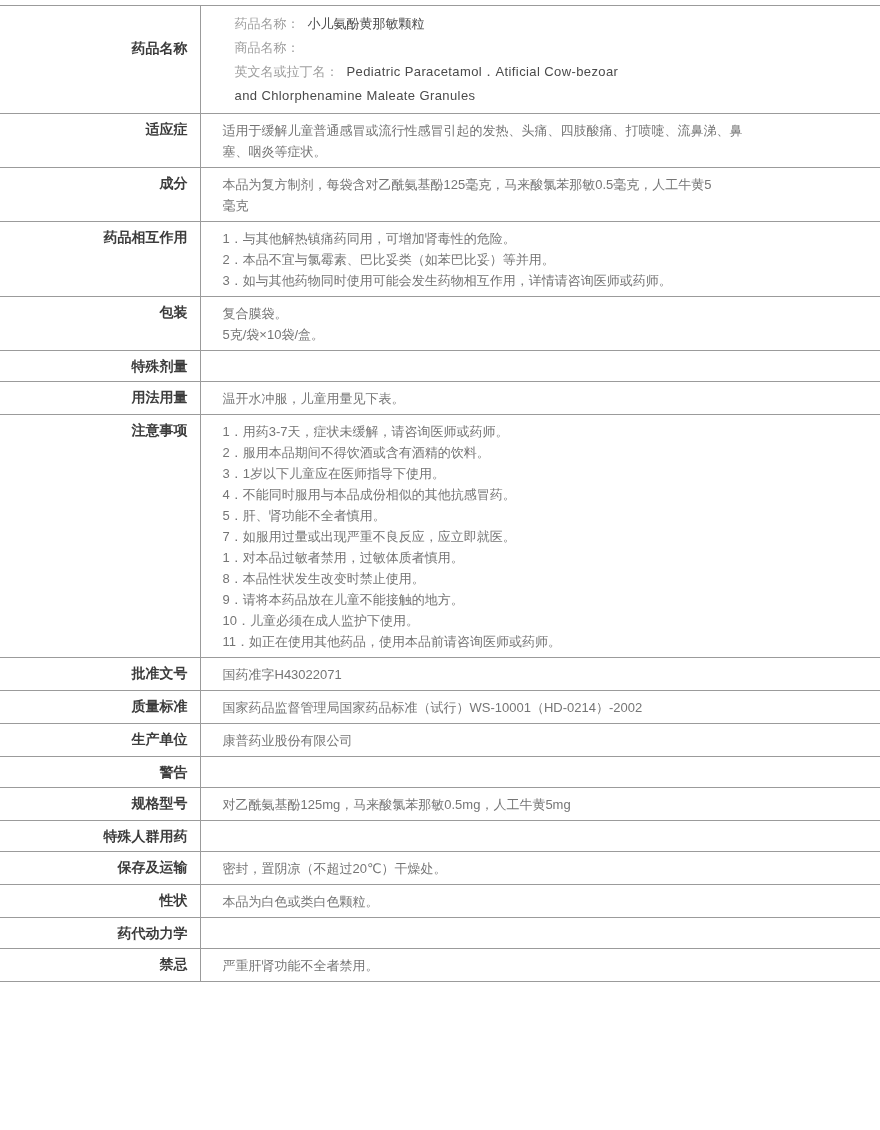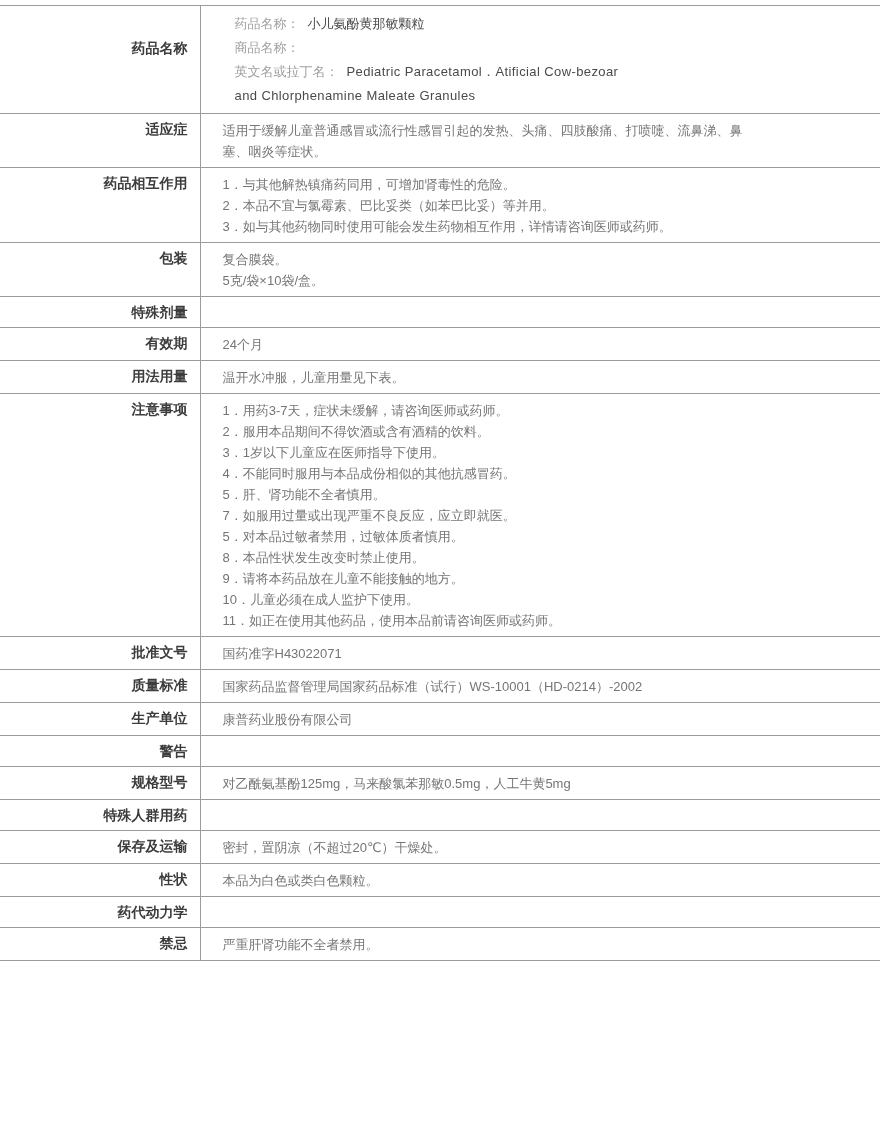--- a/index.html
+++ b/index.html
@@ -81,20 +81,27 @@
     </tr>
 
     <tr>
       <td class="label">适应症</td>
       <td class="content">
         <div class="line">适用于缓解儿童普通感冒或流行性感冒引起的发热、头痛、四肢酸痛、打喷嚏、流鼻涕、鼻</div>
         <div class="line">塞、咽炎等症状。</div>
       </td>
     </tr>
 
+    <tr>
+      <td class="label">成分</td>
+      <td class="content">
+        <div class="line">本品为复方制剂，每袋含对乙酰氨基酚125毫克，马来酸氯苯那敏0.5毫克，人工牛黄5</div>
+        <div class="line">毫克</div>
+      </td>
+    </tr>
 
     <tr>
       <td class="label">药品相互作用</td>
       <td class="content">
         <div class="line">1．与其他解热镇痛药同用，可增加肾毒性的危险。</div>
         <div class="line">2．本品不宜与氯霉素、巴比妥类（如苯巴比妥）等并用。</div>
         <div class="line">3．如与其他药物同时使用可能会发生药物相互作用，详情请咨询医师或药师。</div>
       </td>
     </tr>
 
@@ -104,44 +111,38 @@
         <div class="line">复合膜袋。</div>
         <div class="line">5克/袋×10袋/盒。</div>
       </td>
     </tr>
 
     <tr class="empty">
       <td class="label">特殊剂量</td>
       <td class="content"></td>
     </tr>
 
-    <tr>
-      <td class="label">有效期</td>
-      <td class="content">
-        <div class="line">24个月</div>
-      </td>
-    </tr>
 
     <tr>
       <td class="label">用法用量</td>
       <td class="content">
         <div class="line">温开水冲服，儿童用量见下表。</div>
       </td>
     </tr>
 
     <tr>
       <td class="label">注意事项</td>
       <td class="content">
         <div class="line">1．用药3-7天，症状未缓解，请咨询医师或药师。</div>
         <div class="line">2．服用本品期间不得饮酒或含有酒精的饮料。</div>
         <div class="line">3．1岁以下儿童应在医师指导下使用。</div>
         <div class="line">4．不能同时服用与本品成份相似的其他抗感冒药。</div>
         <div class="line">5．肝、肾功能不全者慎用。</div>
         <div class="line">7．如服用过量或出现严重不良反应，应立即就医。</div>
-        <div class="line">5．对本品过敏者禁用，过敏体质者慎用。</div>
+        <div class="line">1．对本品过敏者禁用，过敏体质者慎用。</div>
         <div class="line">8．本品性状发生改变时禁止使用。</div>
         <div class="line">9．请将本药品放在儿童不能接触的地方。</div>
         <div class="line">10．儿童必须在成人监护下使用。</div>
         <div class="line">11．如正在使用其他药品，使用本品前请咨询医师或药师。</div>
       </td>
     </tr>
 
     <tr>
       <td class="label">批准文号</td>
       <td class="content">

